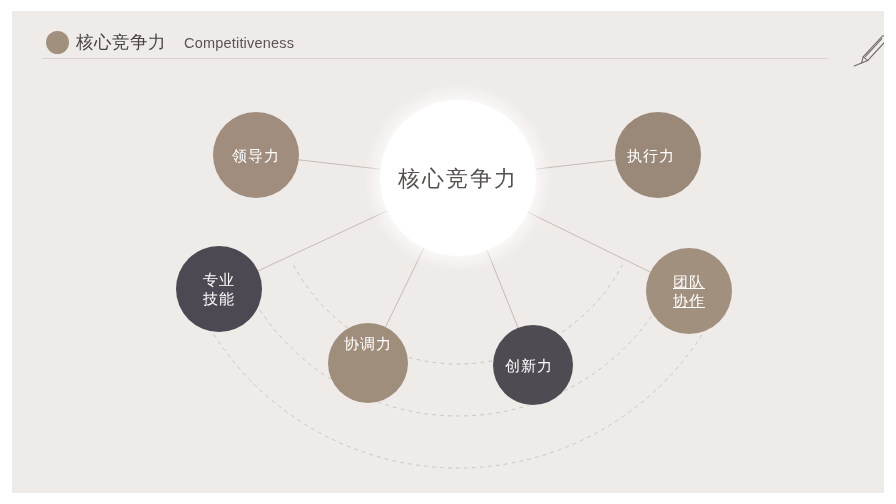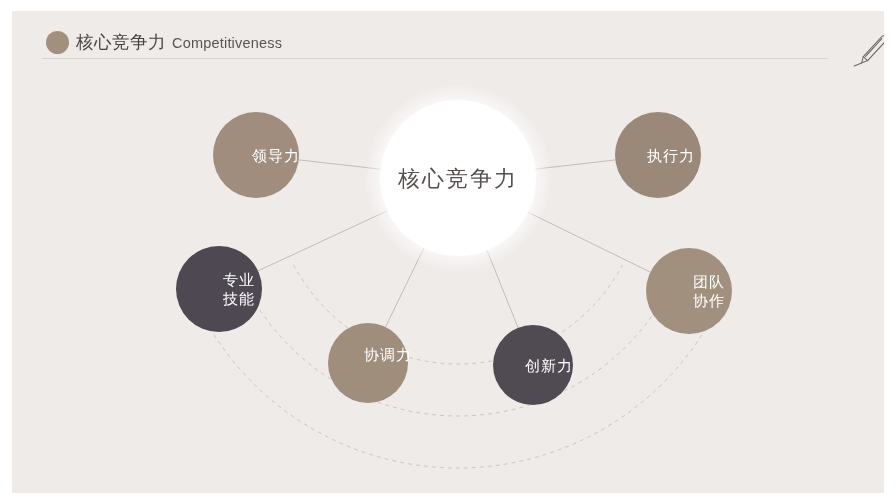--- a/index.html
+++ b/index.html
@@ -56,21 +56,21 @@
     letter-spacing: .5px;
   }
   #header-title .cn {
     font-size: 17.5px;
     font-weight: 400;
     color: #474241;
   }
   #header-title .en {
     font-size: 14.5px;
     color: #5A5351;
-    margin-left: 6px;
+    margin-left: 18px;
     letter-spacing: .2px;
   }
   #header-rule {
     position: absolute;
     left: 30px;
     top: 47px;
     width: 786px;
     height: 1px;
     background: #D9D2CE;
   }
@@ -95,21 +95,20 @@
 
   .node-label {
     position: absolute;
     text-align: center;
     color: #ffffff;
     font-size: 15px;
     line-height: 19px;
     letter-spacing: 1px;
     white-space: pre-line;
     pointer-events: none;
-    padding-left: 20px;
   }
   .hub-label {
     position: absolute;
     text-align: center;
     color: #55504E;
     font-size: 22px;
     letter-spacing: 2px;
     white-space: nowrap;
     pointer-events: none;
   }
@@ -179,20 +178,20 @@
           <circle cx="521" cy="354" r="40" fill="#504A52"></circle>
         </g>
     </svg>
 
     <div id="label-layer">
         <div class="hub-label" style="color: rgb(85, 80, 78); left: 326px; top: 153px; width: 240px;">核心竞争力</div>
         <div class="node-label" style="color: rgb(255, 255, 255); left: 201px; width: 86px; top: 134.5px;">领导力</div>
         <div class="node-label" style="color: rgb(255, 255, 255); left: 603px; width: 72px; top: 134.5px;">执行力</div>
         <div class="node-label" style="color: rgb(255, 255, 255); left: 164px; width: 86px; top: 259px;">专业
 技能</div>
-        <div class="node-label" style="color: rgb(255, 255, 255); left: 634px; width: 86px; top: 261px;">团队
+        <div class="node-label" style="color: rgb(255, 255, 255); left: 634px; width: 86px; top: 261px; text-decoration: underline;">团队
 协作</div>
-        <div class="node-label" style="color: rgb(255, 255, 255); left: 316px; width: 80px; top: 334px;">协调力</div>
+        <div class="node-label" style="color: rgb(255, 255, 255); left: 316px; width: 80px; top: 323px;">协调力</div>
         <div class="node-label" style="color: rgb(255, 255, 255); left: 481px; width: 72px; top: 344.5px;">创新力</div>
       </div>
 
   </div>
 </div>
 
 </body></html>

